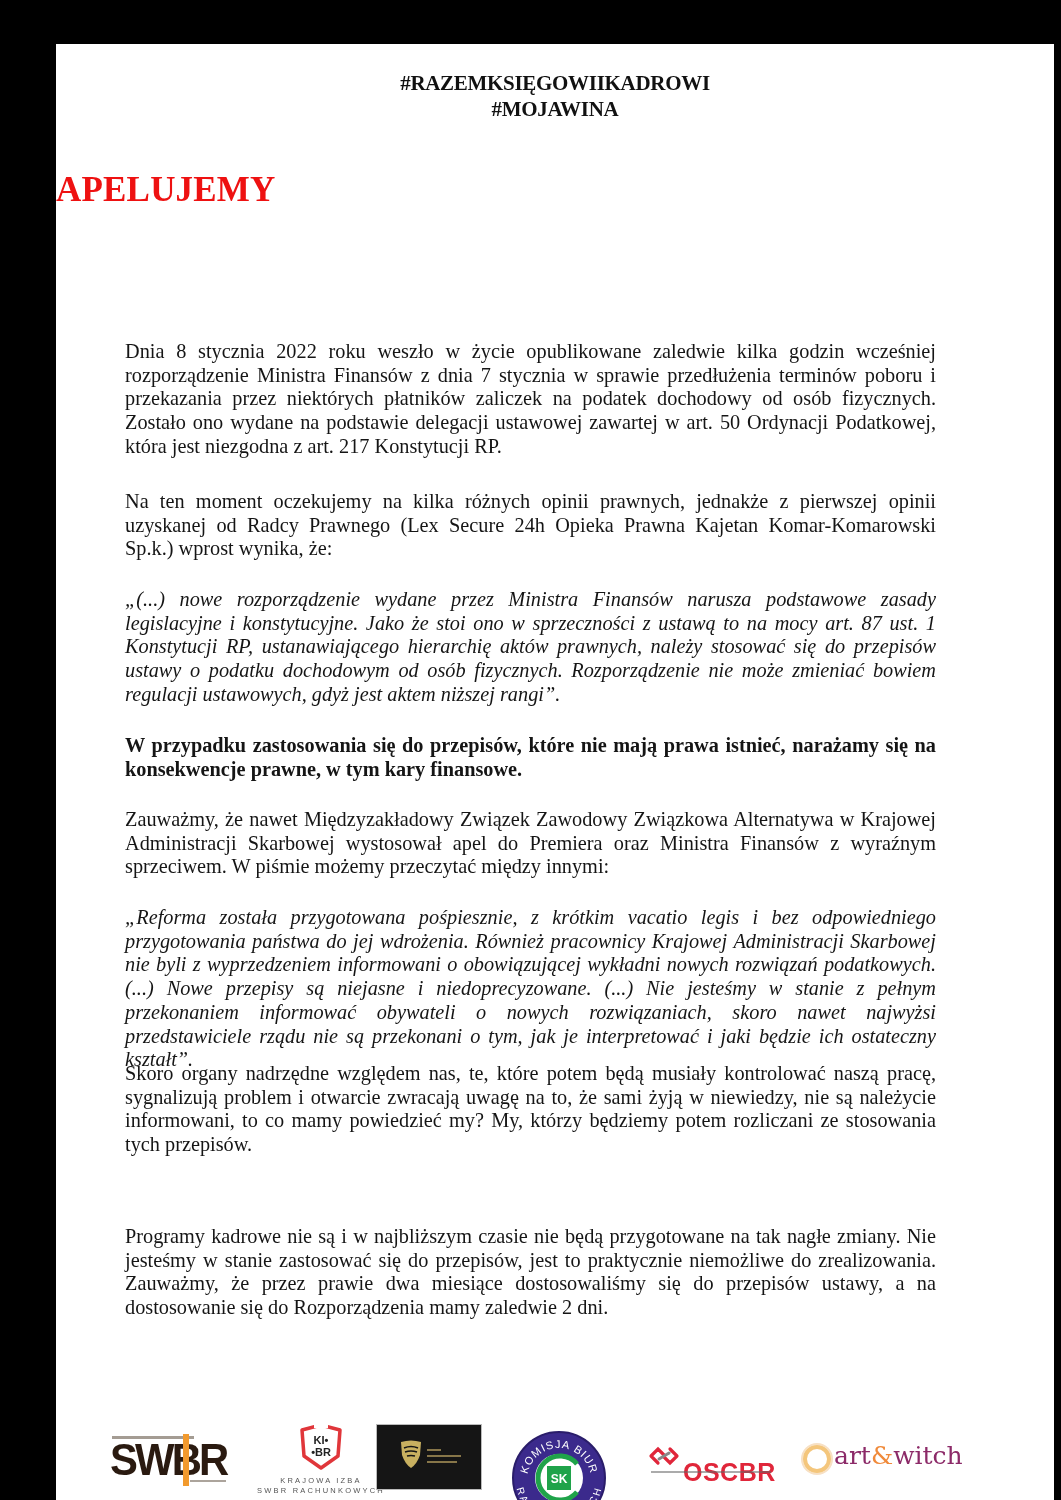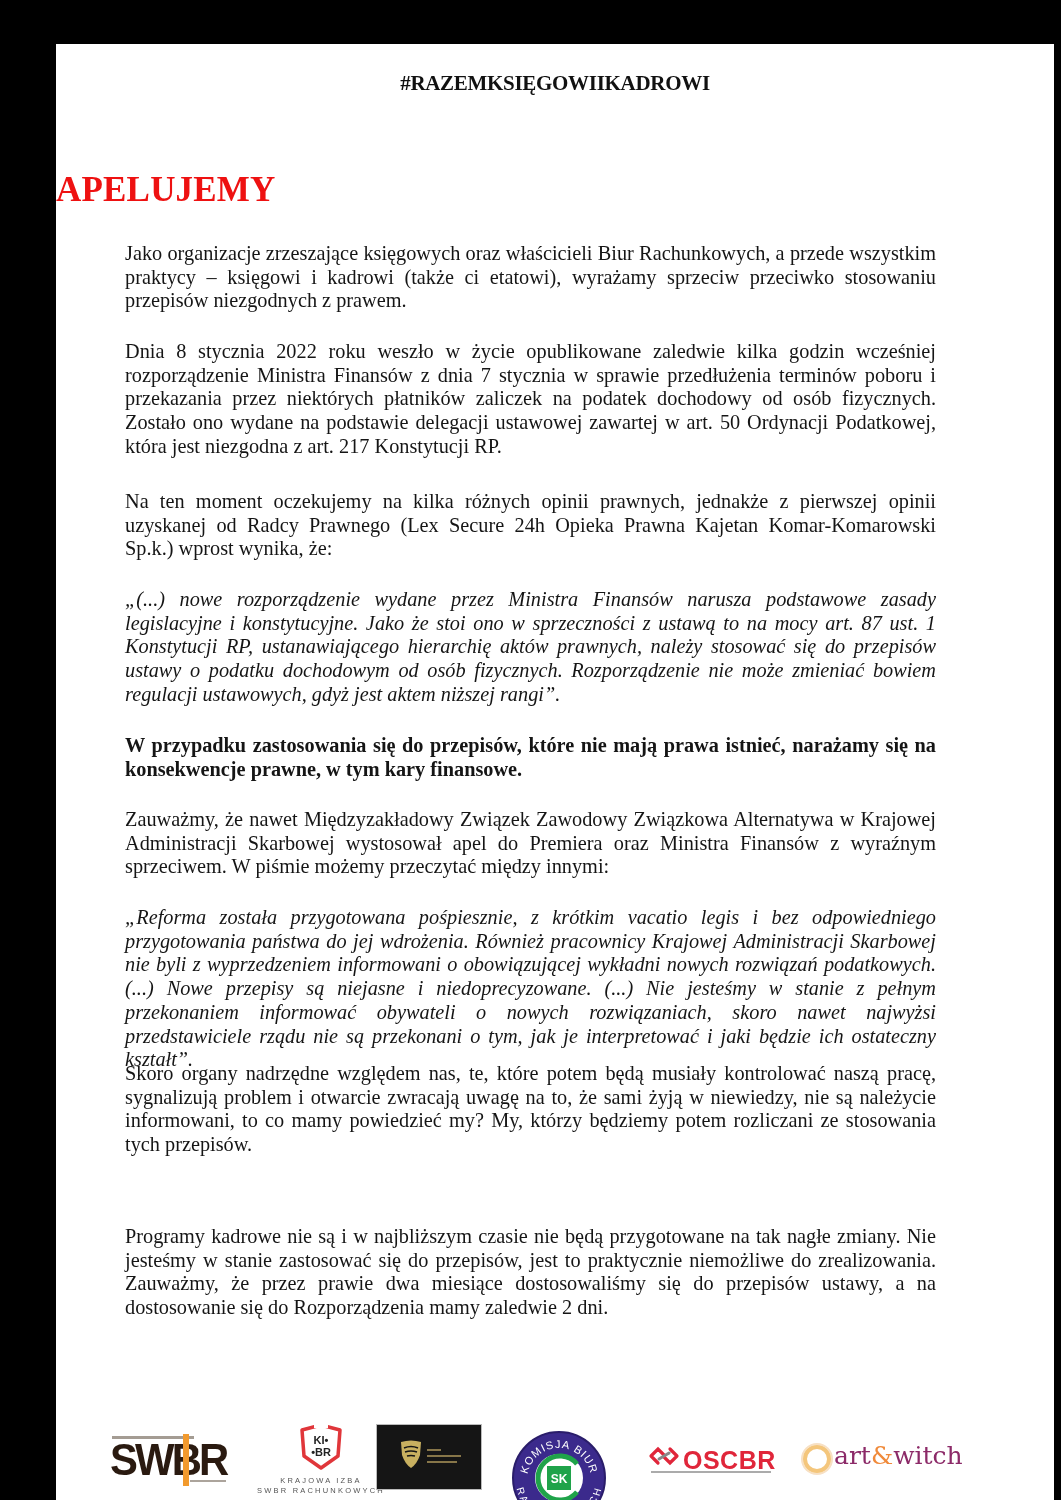--- a/index.html
+++ b/index.html
@@ -56,46 +56,44 @@
   
   .darklogo { left: 320px; top: 10px; width: 104px; height: 64px; background: #151515; border: 1px solid #bbb; }
   .darklogo svg { position: absolute; left: 22px; top: 14px; }
   .darklogo .ln { position: absolute; left: 50px; height: 2px; background: #b8a060; opacity: .7; }
 
   
   .komisja { left: 455px; top: 16px; width: 96px; height: 96px; }
 
   
   .oscbr { left: 592px; top: 28px; width: 130px; height: 40px; }
-  .oscbr .txt { position: absolute; left: 35px; top: 4px; font-family: "Liberation Sans", sans-serif; font-weight: bold;
+  .oscbr .txt { position: absolute; left: 35px; top: 16px; font-family: "Liberation Sans", sans-serif; font-weight: bold;
     font-size: 25px; line-height: 28px; color: #e0263a; letter-spacing: 0.5px; }
   .oscbr .sub { position: absolute; left: 3px; top: 29px; width: 120px; height: 2px; background: #666; opacity: .55; }
 
   
   .artwitch { left: 744px; top: 26px; width: 160px; height: 40px; }
   .artwitch .ring { position: absolute; left: 3px; top: 5px; width: 20px; height: 20px; border-radius: 50%;
     border: 4px solid #f4c67c; box-shadow: 0 0 0 2px #f7e0c4; }
   .artwitch .txt { position: absolute; left: 34px; top: 0; font-family: "DejaVu Serif", serif; font-size: 25px;
     line-height: 32px; color: #8c2a68; }
   .artwitch .amp { color: #f08a3a; }
 </style>
 </head>
 <body>
 
 <div class="page">
 
   <div class="hashtags">
     <div>#RAZEMKSIĘGOWIIKADROWI</div>
+    <div>#MOJAWINA</div>
   </div>
 
   <div class="title">APELUJEMY</div>
 
-  <div class="body" id="p1">
-      <p>Jako organizacje zrzeszające księgowych oraz właścicieli Biur Rachunkowych, a przede wszystkim praktycy – księgowi i kadrowi (także ci etatowi), wyrażamy sprzeciw przeciwko stosowaniu przepisów niezgodnych z prawem.</p>
-    </div>
   <div class="body" id="p2">
       <p>Dnia 8 stycznia 2022 roku weszło w życie opublikowane zaledwie kilka godzin wcześniej rozporządzenie Ministra Finansów z dnia 7 stycznia w sprawie przedłużenia terminów poboru i przekazania przez niektórych płatników zaliczek na podatek dochodowy od osób fizycznych. Zostało ono wydane na podstawie delegacji ustawowej zawartej w art. 50 Ordynacji Podatkowej, która jest niezgodna z art. 217 Konstytucji RP.</p>
     </div>
   <div class="body" id="p3">
       <p>Na ten moment oczekujemy na kilka różnych opinii prawnych, jednakże z pierwszej opinii uzyskanej od Radcy Prawnego (Lex Secure 24h Opieka Prawna Kajetan Komar-Komarowski Sp.k.) wprost wynika, że:</p>
     </div>
   <div class="body italic" id="p4">
       <p>„(...) nowe rozporządzenie wydane przez Ministra Finansów narusza podstawowe zasady legislacyjne i konstytucyjne. Jako że stoi ono w sprzeczności z ustawą to na mocy art. 87 ust. 1 Konstytucji RP, ustanawiającego hierarchię aktów prawnych, należy stosować się do przepisów ustawy o podatku dochodowym od osób fizycznych. Rozporządzenie nie może zmieniać bowiem regulacji ustawowych, gdyż jest aktem niższej rangi”.</p>
     </div>
   <div class="body bold" id="p5">

